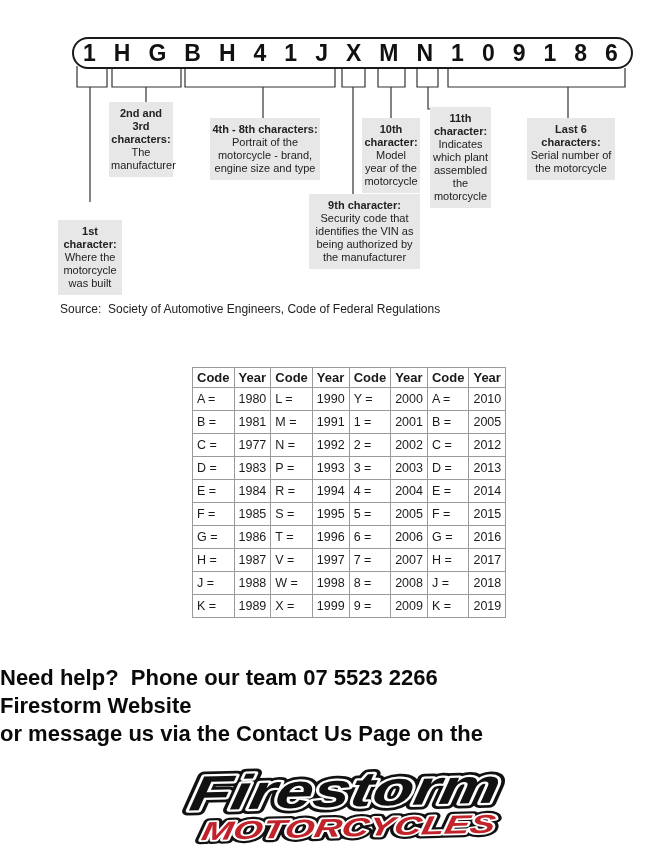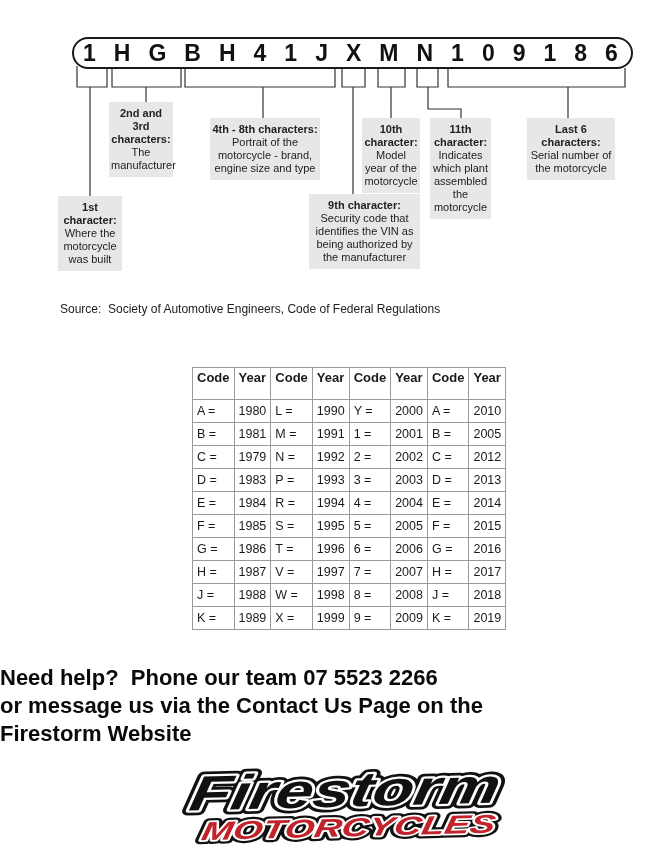--- a/index.html
+++ b/index.html
@@ -18,34 +18,34 @@
     padding:0 13px 0 9px;
     font-weight:bold; font-size:23px; letter-spacing:0; color:#111;
   }
   .vin-capsule span { display:inline-block; line-height:1; }
 
   .label-box {
     position:absolute; background:#e7e7e7; color:#222;
     font-size:11px; line-height:13px; text-align:center; padding:5px 2px;
   }
   .box-title { font-weight:bold; }
-  .box-1 { left:58px;  top:196px; width:64px; }
+  .box-1 { left:58px;  top:220px; width:64px; }
   .box-2 { left:109px; top:102px; width:64px; }
   .box-3 { left:210px; top:118px; width:110px; }
   .box-4 { left:309px; top:194px; width:111px;text-align:center; }
   .box-5 { left:362px; top:118px; width:58px; }
-  .box-6 { left:430px; top:118px; width:61px; }
+  .box-6 { left:430px; top:107px; width:61px; }
   .box-7 { left:527px; top:118px; width:88px; }
 
   .source-line { position:absolute; left:60px; top:302px; font-size:12px; color:#222; }
 
   
   .year-table { position:absolute; left:192px; top:367px; border-collapse:collapse; background:#fff; }
   .year-table th, .year-table td { border:1px solid #9a9a9a; font-family:"Liberation Sans", sans-serif; white-space:nowrap; }
-  .year-table th { font-size:13px; font-weight:bold; text-align:left; padding:2px 4px 14px 4px; min-width:27px; }
+  .year-table th { font-size:13px; font-weight:bold; text-align:left; padding:2px 4px 2px 4px; min-width:27px; }
   .year-table td { font-size:12.5px; padding:4px 4px 4px 4px; }
   .year-table td.code-cell { text-align:left; min-width:27px; }
   .year-table td.year-cell { text-align:right; min-width:26px; }
 
   
   .help-text {
     position:absolute; left:0; top:664px; width:606px; text-align:left;
     font-weight:bold; font-size:22px; line-height:28px; color:#0a0a0a;
   }
 
@@ -156,21 +156,21 @@
           <td class="year-cell">1981</td>
           <td class="code-cell">M =</td>
           <td class="year-cell">1991</td>
           <td class="code-cell">1 =</td>
           <td class="year-cell">2001</td>
           <td class="code-cell">B =</td>
           <td class="year-cell">2005</td>
         </tr>
         <tr>
           <td class="code-cell">C =</td>
-          <td class="year-cell">1979</td>
+          <td class="year-cell">1977</td>
           <td class="code-cell">N =</td>
           <td class="year-cell">1992</td>
           <td class="code-cell">2 =</td>
           <td class="year-cell">2002</td>
           <td class="code-cell">C =</td>
           <td class="year-cell">2012</td>
         </tr>
         <tr>
           <td class="code-cell">D =</td>
           <td class="year-cell">1983</td>
@@ -239,22 +239,22 @@
           <td class="code-cell">9 =</td>
           <td class="year-cell">2009</td>
           <td class="code-cell">K =</td>
           <td class="year-cell">2019</td>
         </tr>
       </tbody>
   </table>
 
   <div class="help-text">
     <div>Need help? &nbsp;Phone our team 07 5523 2266</div>
+    <div>Firestorm Website</div>
     <div>or message us via the Contact Us Page on the</div>
-    <div>Firestorm Website</div>
   </div>
 
   <div class="logo-wrap">
     <svg class="logo-svg" width="390" height="88" viewBox="0 0 390 88">
       <g transform="translate(6,0) skewX(-12) rotate(-1.5)">
         <text x="52" y="46" font-size="49" textLength="308" lengthAdjust="spacingAndGlyphs" fill="none" stroke="#111111" stroke-width="10" stroke-linejoin="round">Firestorm</text>
         <text x="52" y="46" font-size="49" textLength="308" lengthAdjust="spacingAndGlyphs" fill="none" stroke="#ffffff" stroke-width="4.5" stroke-linejoin="round">Firestorm</text>
         <text x="52" y="46" font-size="49" textLength="308" lengthAdjust="spacingAndGlyphs" fill="#111111">Firestorm</text>
 
         <text x="70" y="76" font-size="26" textLength="292" lengthAdjust="spacingAndGlyphs" fill="none" stroke="#111111" stroke-width="8" stroke-linejoin="round">MOTORCYCLES</text>

